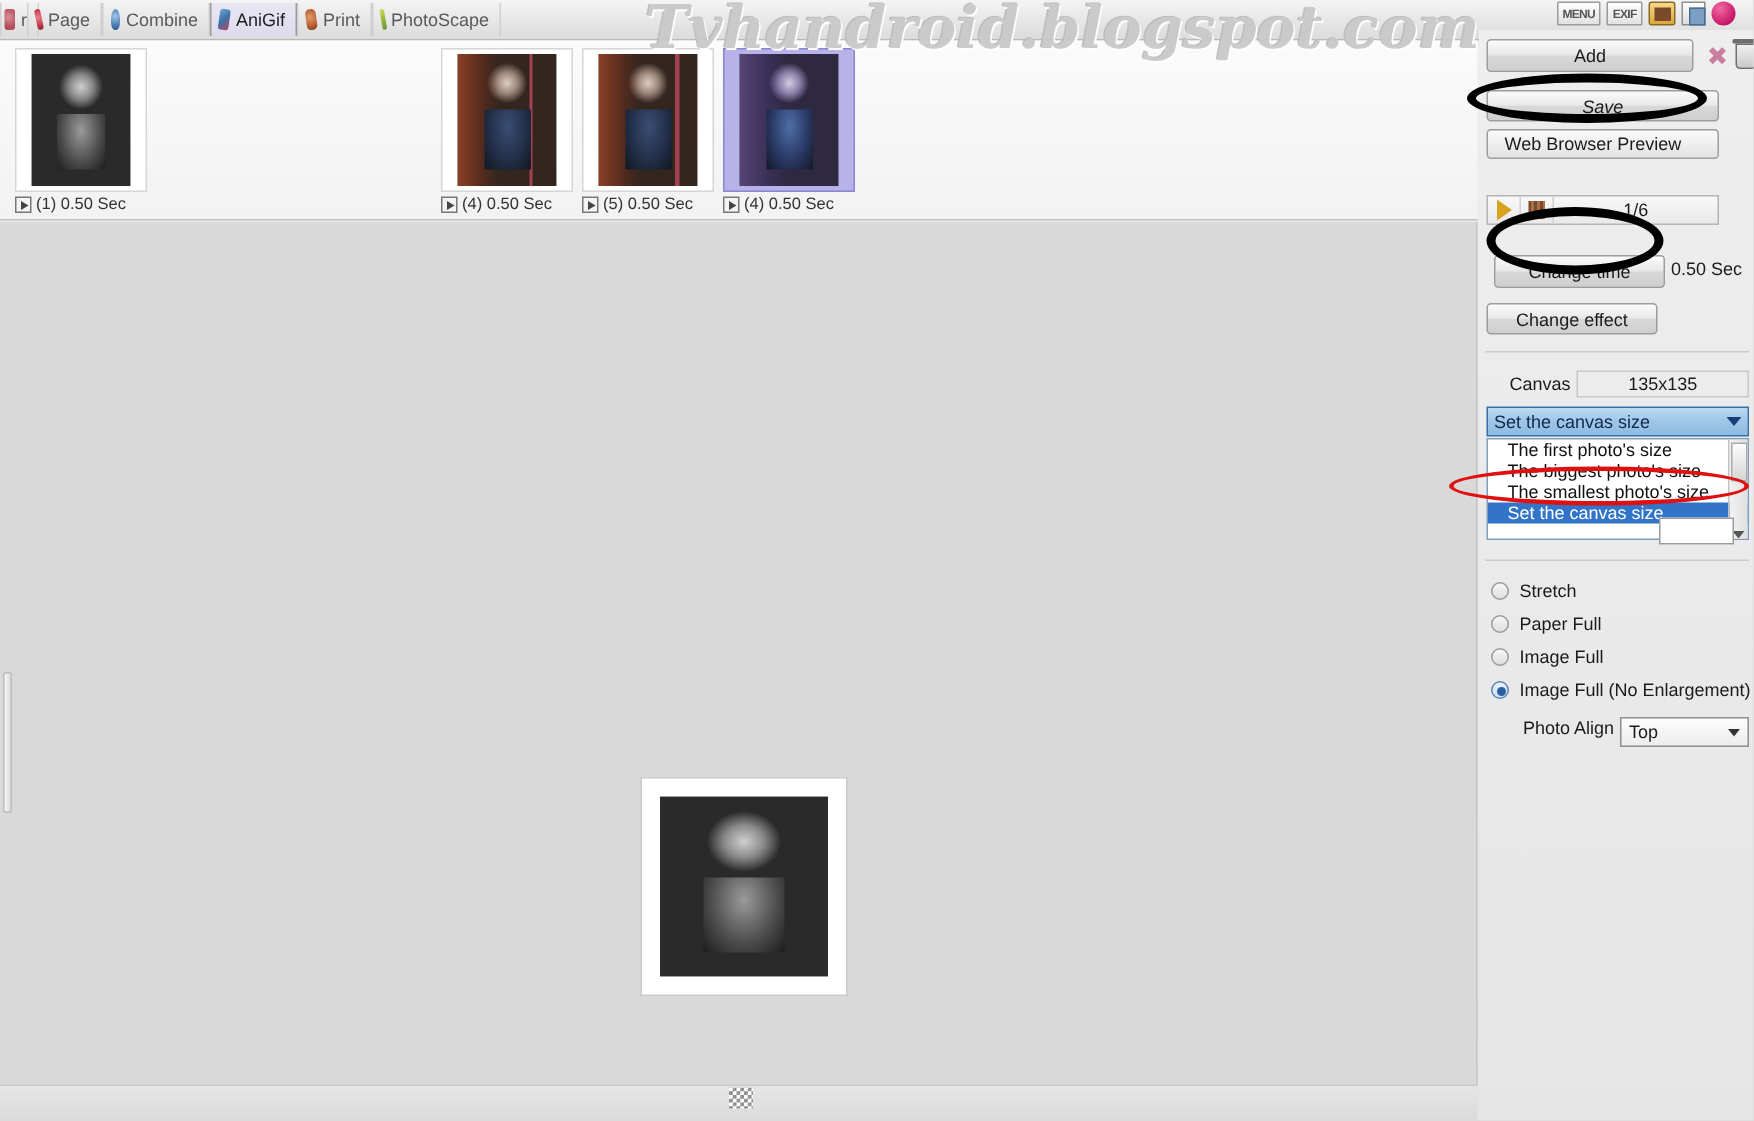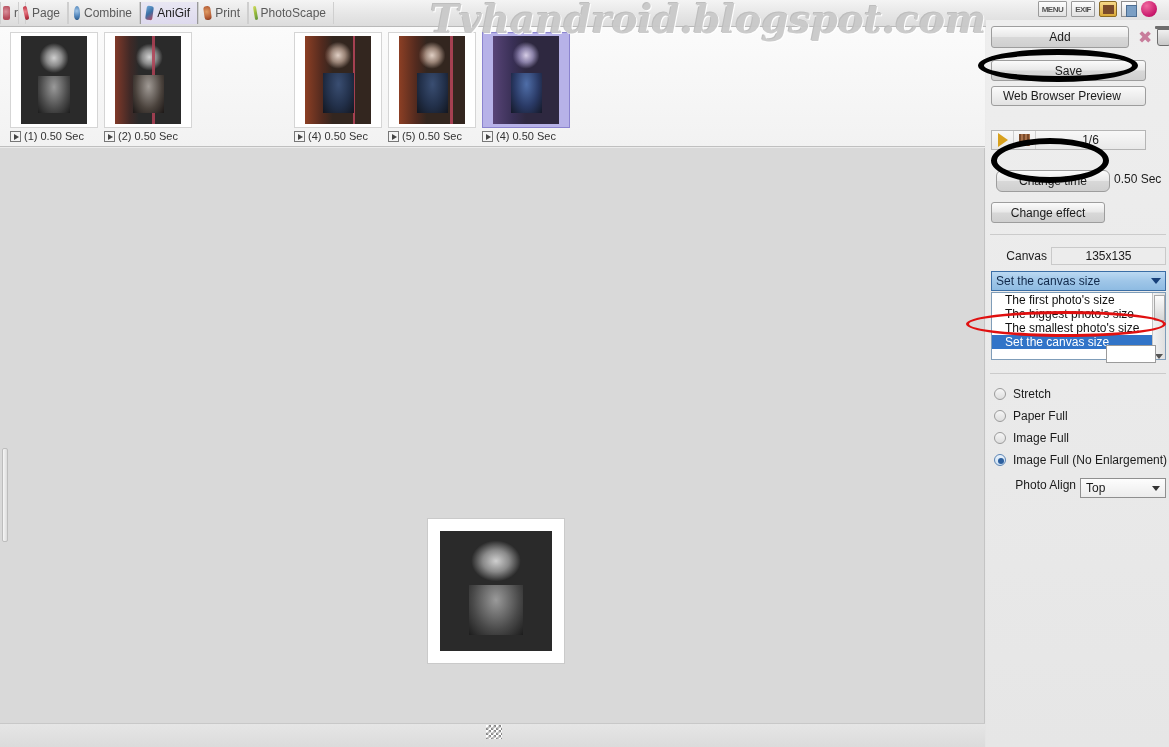--- a/index.html
+++ b/index.html
@@ -162,33 +162,33 @@
     font-size: 12px; color: #1b1b1b;
     display: flex; align-items: center; justify-content: center;
     cursor: default; white-space: nowrap;
   }
   #btn-add { position: absolute; left: 5px; top: 6px; width: 138px; height: 22px; }
   #icon-cut { position: absolute; left: 150px; top: 8px; width: 18px; height: 18px;
     color:#c87e9c; font-size: 17px; display:flex; align-items:center; justify-content:center;}
   #icon-trash { position: absolute; left: 171px; top: 9px; width: 14px; height: 17px;
     border: 1.5px solid #6e6e6e; border-radius: 0 0 3px 3px; background: linear-gradient(180deg,#f0f0f0,#c9c9c9);}
   #icon-trash:before { content:""; position:absolute; left:-3px; top:-4px; width:18px; height:3px; background:#6e6e6e; border-radius:1px;}
-  #btn-save { position: absolute; left: 5px; top: 40px; width: 155px; height: 21px; }
+  #btn-save { position: absolute; left: 5px; top: 40px; width: 155px; height: 21px; font-style: italic; }
   #btn-preview { position: absolute; left: 5px; top: 66px; width: 155px; height: 20px;
       justify-content: flex-start; padding-left: 11px; background: linear-gradient(180deg,#fafafa,#e2e2e2);}
 
   #playrow { position: absolute; left: 5px; top: 110px; width: 155px; height: 20px;
       background: linear-gradient(180deg,#f8f8f8,#e9e9e9); border: 1px solid #b5b5b5; display:flex; align-items:center;}
   #btn-play { width: 22px; height: 18px; display:flex; align-items:center; justify-content:center; border-right:1px solid #cfcfcf;}
   #btn-play:after { content:""; border-left: 10px solid #d8a11e; border-top: 7px solid transparent; border-bottom: 7px solid transparent;}
   #btn-stop { width: 22px; height: 18px; display:flex; align-items:center; justify-content:center; border-right:1px solid #cfcfcf;}
   #btn-stop:after { content:""; width: 11px; height: 12px; background: repeating-linear-gradient(90deg,#7a4a2a 0 2px,#a8714a 2px 4px);}
   #frame-counter { flex: 1; text-align: center; font-size: 12px; color: #1b1b1b; }
 
-  #btn-changetime { position: absolute; left: 10px; top: 150px; width: 114px; height: 22px; border-radius: 6px; }
+  #btn-changetime { position: absolute; left: 10px; top: 150px; width: 114px; height: 22px; }
   #sec-value { position: absolute; left: 128px; top: 152px; font-size: 12px; color: #1b1b1b; white-space: nowrap;}
   #btn-changeeffect { position: absolute; left: 5px; top: 182px; width: 114px; height: 21px; }
 
   #canvas-row { position: absolute; left: 5px; top: 227px; width: 175px; height: 18px; display: flex; align-items: center;}
   #canvas-label { width: 60px; text-align: right; padding-right: 4px; font-size: 12px; color: #1b1b1b;}
   #canvas-size { flex: 1; height: 18px; background: #ececec; border: 1px solid #c9c9c9;
       display: flex; align-items: center; justify-content: center; font-size: 12px; color:#1b1b1b;}
 
   #combo-canvas {
     position: absolute; left: 5px; top: 251px; width: 175px; height: 20px;
@@ -299,33 +299,20 @@
         <div class="thumb-img">
             <div class="ph ph-gray"></div>
           </div>
       </div>
       <div class="thumb-label">
         <span class="play-sq"></span>
         <span>(1) 0.50 Sec</span>
       </div>
     </div>
 
-    <div class="thumb" style="left:104px;">
-      <div class="thumb-frame">
-        <div class="thumb-img">
-            <div class="ph ph-mix">
-              <span class="redbar"></span>
-            </div>
-          </div>
-      </div>
-      <div class="thumb-label">
-        <span class="play-sq"></span>
-        <span>(2) 0.50 Sec</span>
-      </div>
-    </div>
 
 
     <div class="thumb" style="left:294px;">
       <div class="thumb-frame">
         <div class="thumb-img">
             <div class="ph ph-col">
               <span class="redbar"></span>
             </div>
           </div>
       </div>

